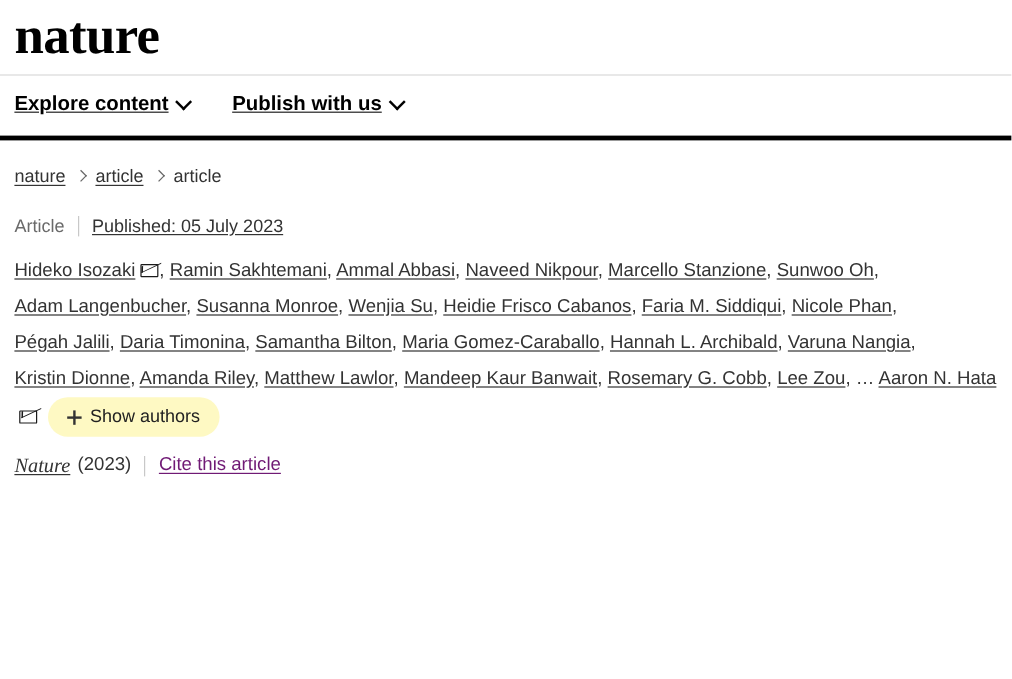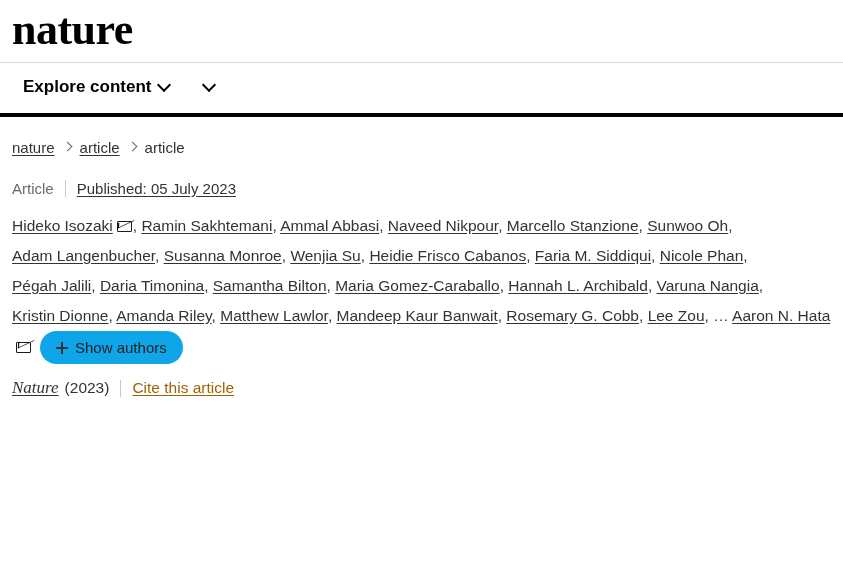--- a/index.html
+++ b/index.html
@@ -26,22 +26,23 @@
     line-height: 48px;
     letter-spacing: -0.5px;
     color: #000000;
   }
 
   
   .navbar {
     display: flex;
     align-items: center;
     gap: 34px;
-    padding: 14px 12px 16px 23px;
+    padding: 14px 12px 16px 12px;
     border-bottom: 4px solid #000000;
+    text-decoration: underline;
   }
   .nav-item {
     display: flex;
     align-items: center;
     gap: 8px;
     font-size: 17px;
     font-weight: 700;
     color: #000000;
     cursor: pointer;
     white-space: nowrap;
@@ -164,21 +165,21 @@
     height: 6px;
     border-left: 1.4px solid #1a1a1a;
     border-bottom: 1.4px solid #1a1a1a;
     transform: skewX(-38deg) rotate(-37deg);
     transform-origin: left top;
   }
   .show-authors {
     display: inline-flex;
     align-items: center;
     gap: 7px;
-    background: #0ea5e9;
+    background: #fef9c3;
     border: none;
     border-radius: 18px;
     padding: 8px 16px;
     font-family: "Liberation Sans", sans-serif;
     font-size: 15px;
     color: #222222;
     cursor: pointer;
     vertical-align: middle;
     margin-left: 8px;
   }
@@ -213,39 +214,40 @@
   }
   .journal-year { margin-left: 6px; color: #333333; text-align: center; }
   .jl-divider {
     display: inline-block;
     width: 1px;
     height: 17px;
     background: #c8c8c8;
     margin: 0 11px;
   }
   .cite-link {
-    color: #a16207;
+    color: #701a75;
     text-decoration: underline;
     text-underline-offset: 2px;
     cursor: pointer;
   }
 </style>
 </head>
 <body>
 
 <div class="masthead">
   <div class="logo">nature</div>
 </div>
 
 <nav class="navbar">
   <div class="nav-item">
     <span>Explore content</span>
     <span class="chev"></span>
   </div>
   <div class="nav-item">
+    <span>Publish with us</span>
     <span class="chev"></span>
   </div>
 </nav>
 
 <div class="content">
 
   <div class="breadcrumb">
     <a href="#">nature</a>
     <span class="bc-sep"></span>
     <a href="#">article</a>

